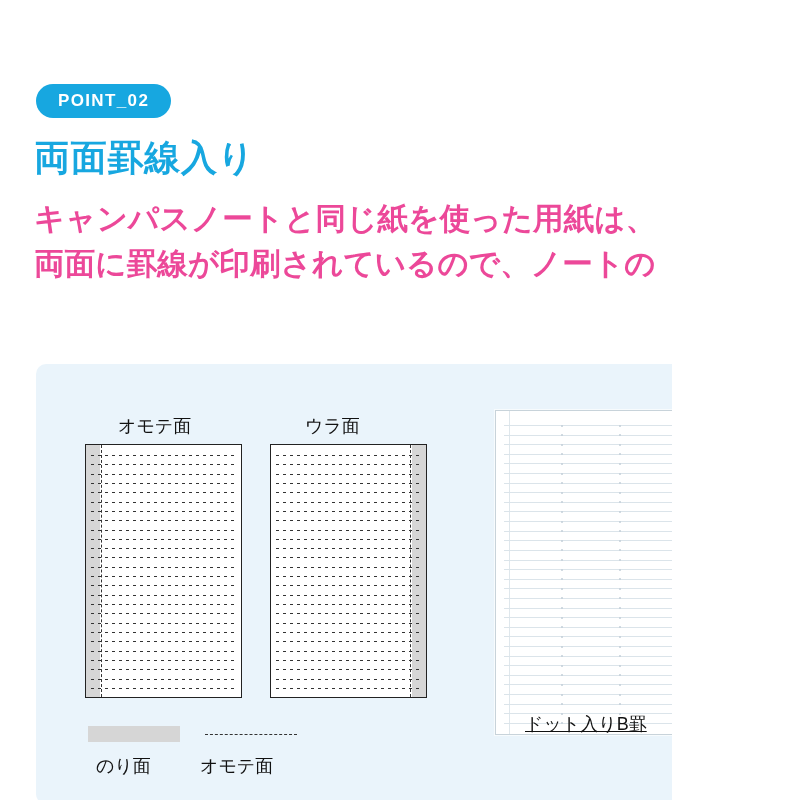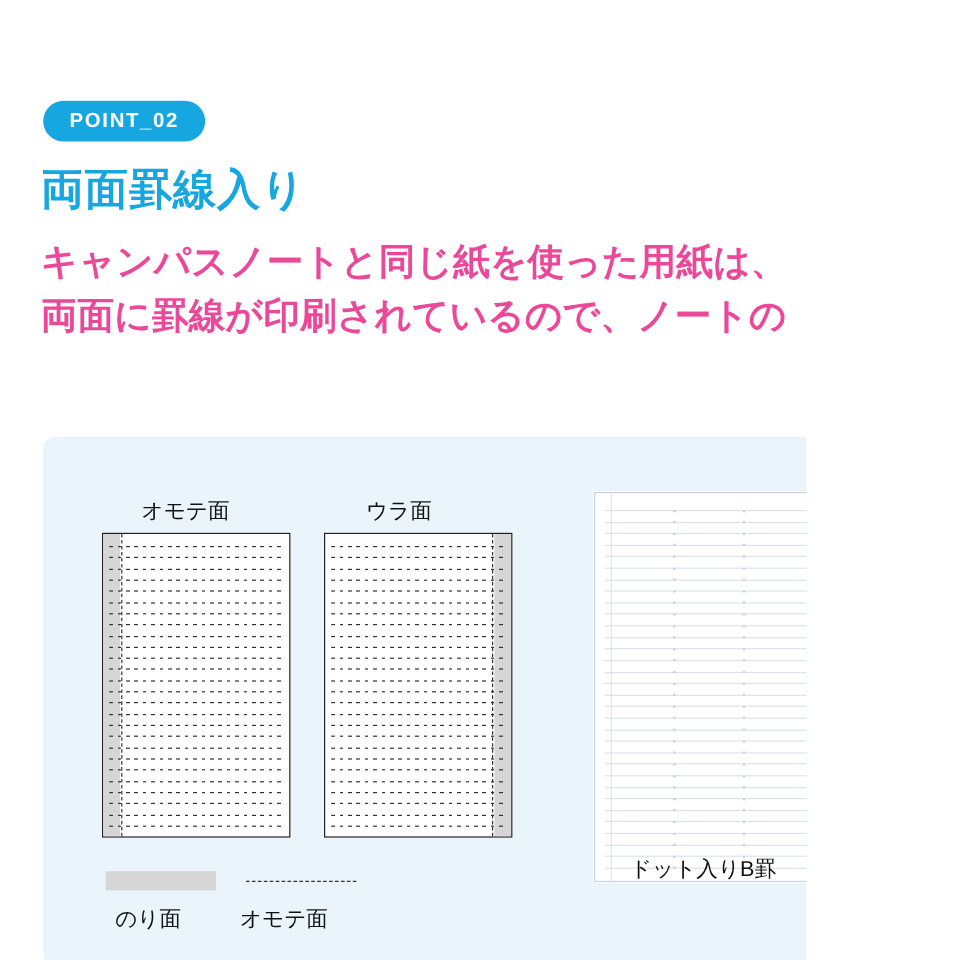--- a/index.html
+++ b/index.html
@@ -87,21 +87,21 @@
     position: absolute;
     font-size: 18px;
     color: #111111;
     font-weight: 500;
     white-space: nowrap;
   }
   .lbl-omote { left: 118px; top: 366px; text-align: center; }
   .lbl-ura   { left: 305px; top: 366px; }
   .lbl-nori  { left: 96px;  top: 706px; text-align: right; }
   .lbl-mishin{ left: 200px; top: 706px; }
-  .lbl-dot   { left: 525px; top: 664px; }
+  .lbl-dot   { left: 525px; top: 664px; text-decoration: underline; }
 
   
   .sheet {
     position: absolute;
     top: 396px;
     width: 157px;
     height: 254px;
     background: #ffffff;
     border: 1px solid #222222;
     box-sizing: border-box;

